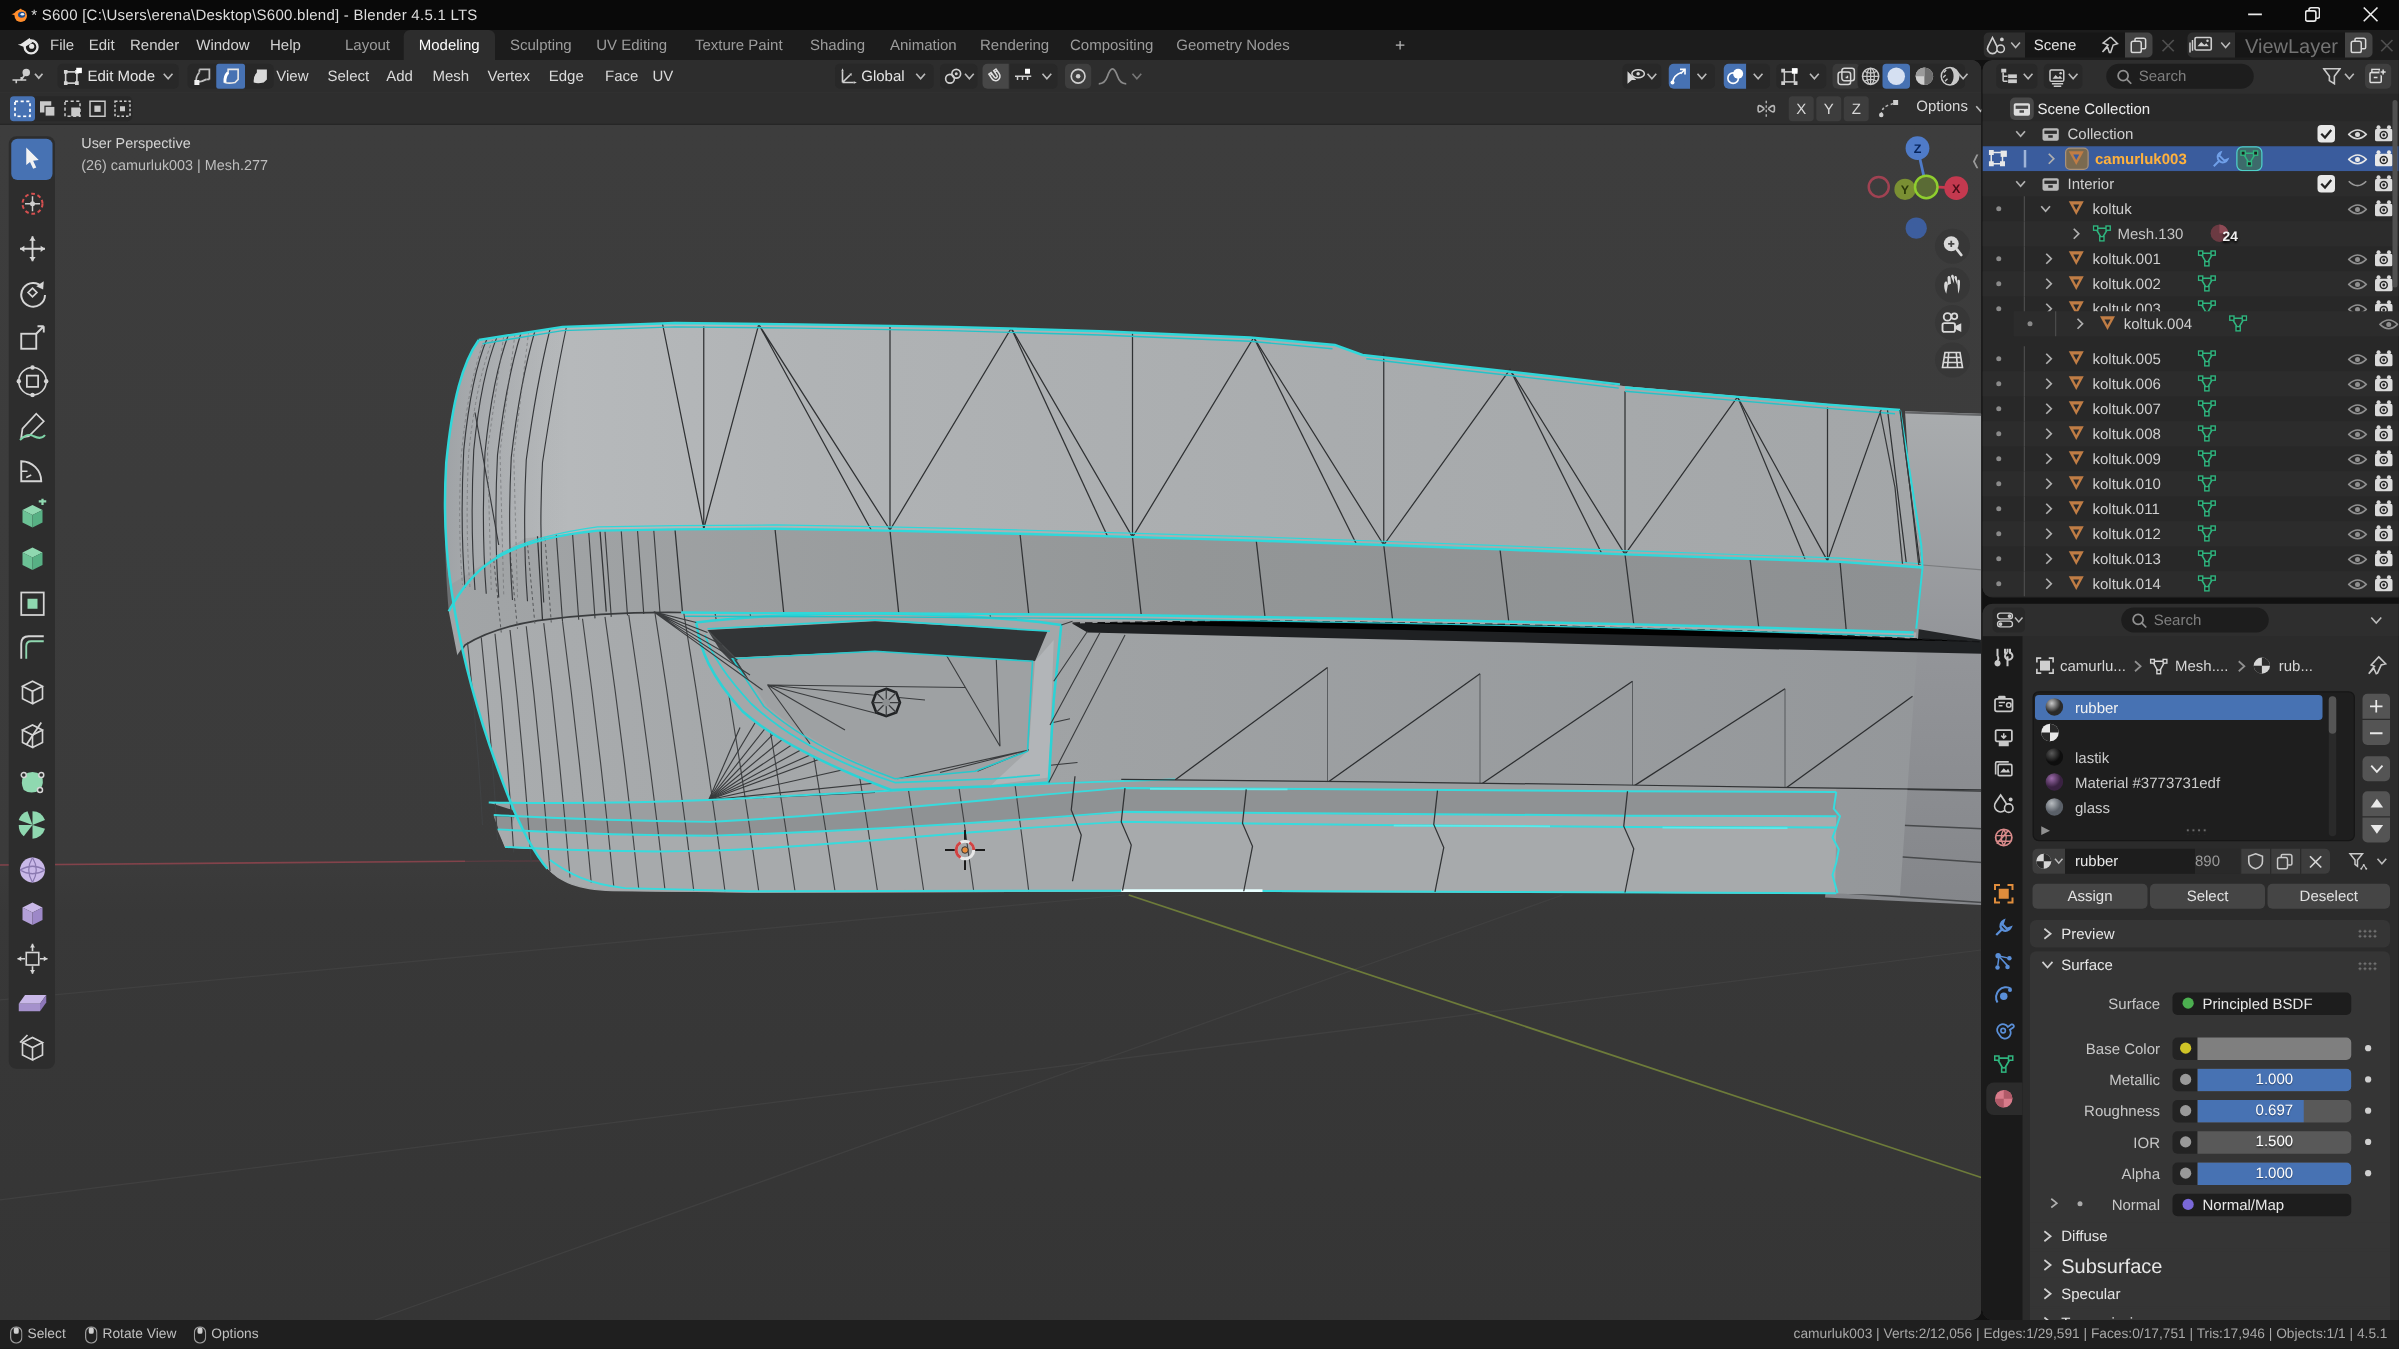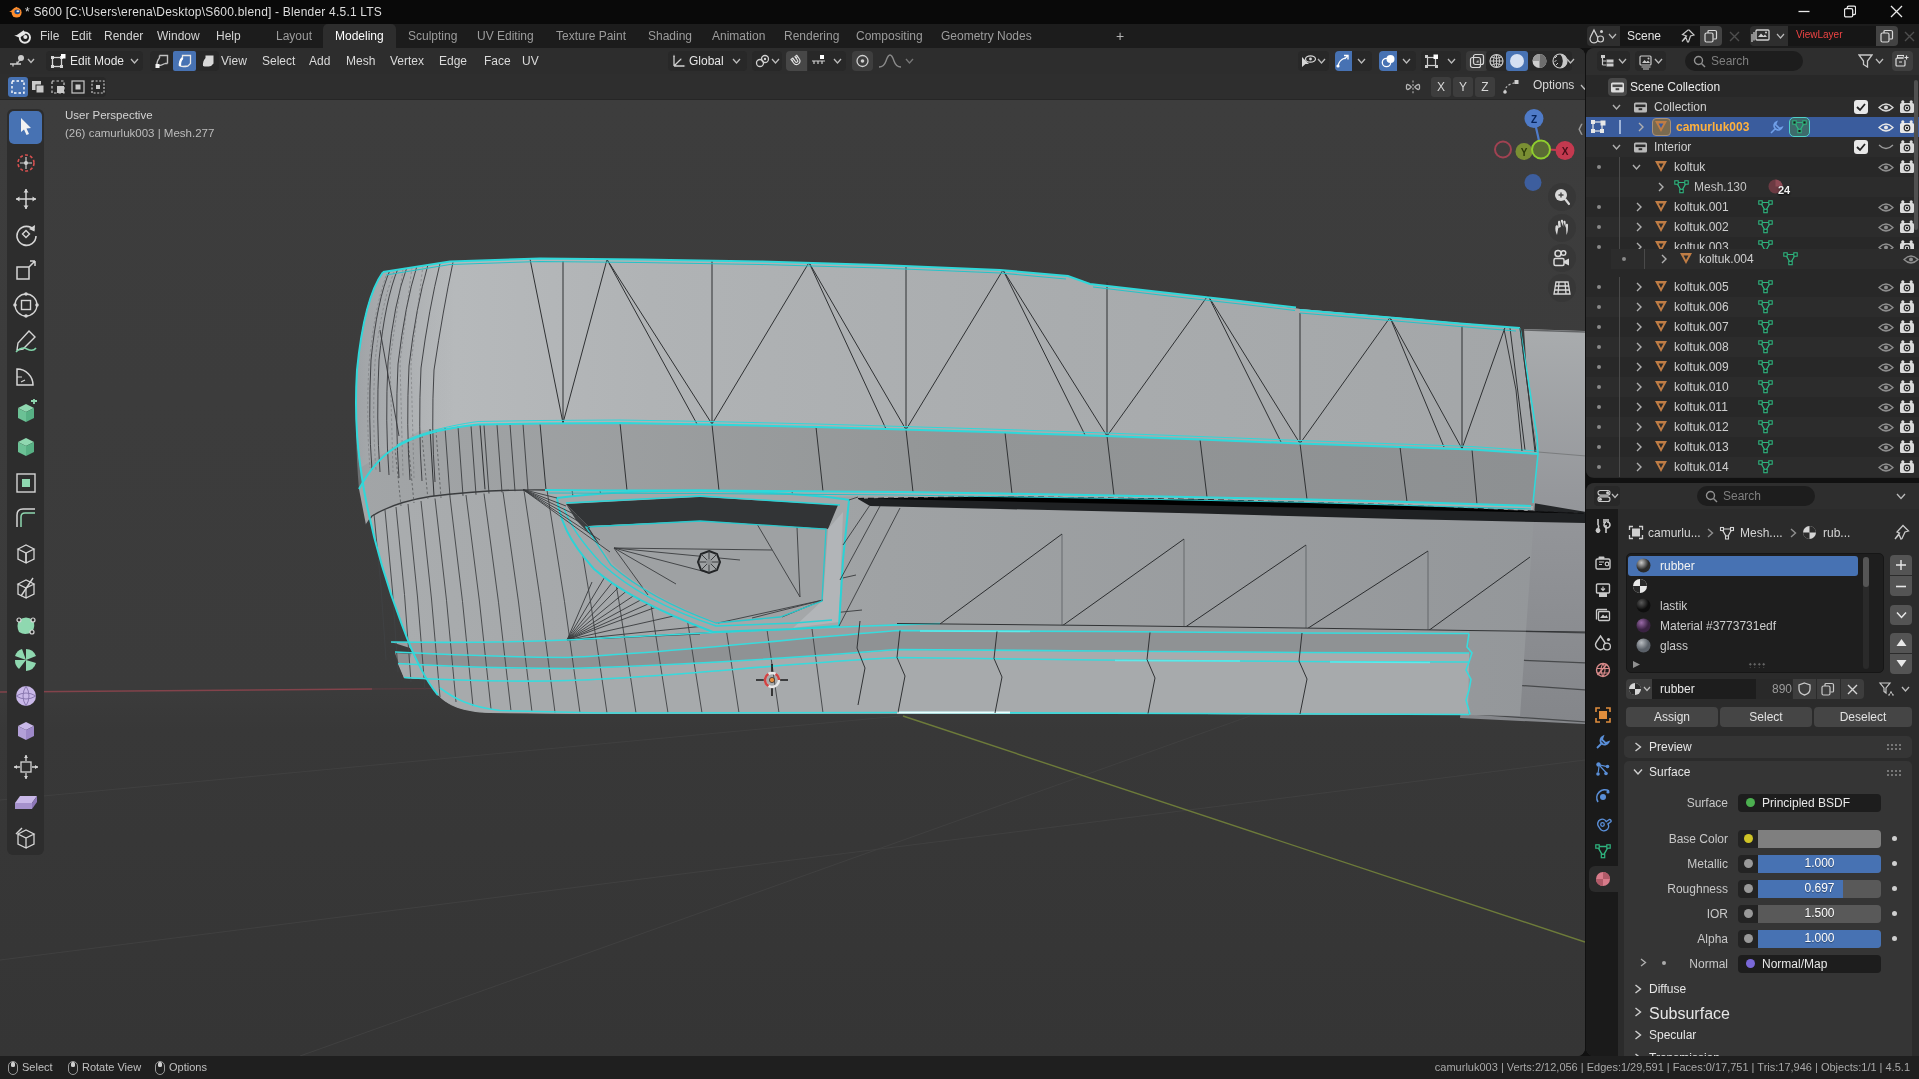--- a/index.html
+++ b/index.html
@@ -116,21 +116,21 @@
           <rect x="6" y="4" width="13" height="10" rx="1" fill="none" stroke="#cfcfcf" stroke-width="1.3"></rect>
           <path d="M4 6 V14.5 M2 8 V16" stroke="#cfcfcf" stroke-width="1.2"></path>
           <path d="M8 11 L11 7.5 L13.5 10 L15 8.5 L17 11 Z" fill="#cfcfcf"></path>
           <circle cx="16" cy="6.5" r="1" fill="#cfcfcf"></circle>
         </svg>
       <svg class="abs" style="left:26px;top:7px" width="9" height="7">
           <path d="M1 1 L4.5 5 L8 1" fill="none" stroke="#bbb" stroke-width="1.2"></path>
         </svg>
     </div>
     <div class="abs" style="left:1788px;top:2px;width:88px;height:20px;background:#161616;">
-      <div class="abs" style="left:8px;top:3px;font-size:10px;color:#ef4444;">ViewLayer</div>
+      <div class="abs" style="left:8px;top:3px;font-size:16px;color:#737373;">ViewLayer</div>
     </div>
     <div class="abs" style="left:1876px;top:2px;width:22px;height:20px;background:#434343;border-radius:0 4px 4px 0;">
       <svg class="abs" style="left:4px;top:3px" width="14" height="14" viewBox="0 0 14 14">
           <rect x="1" y="4" width="8" height="9" rx="1.5" fill="none" stroke="#d9d9d9" stroke-width="1.2"></rect>
           <path d="M4 4 V2.5 A1 1 0 0 1 5 1.5 H11 A1.5 1.5 0 0 1 12.5 3 V9 A1 1 0 0 1 11.5 10 H9.5" fill="none" stroke="#d9d9d9" stroke-width="1.2"></path>
         </svg>
     </div>
     <svg class="abs" style="left:1904px;top:7px" width="11" height="11">
         <path d="M1 1 L10 10 M10 1 L1 10" stroke="#4e4e4e" stroke-width="1.4"></path>
       </svg>
@@ -1557,21 +1557,21 @@
             <path d="M7 7 L7 1 A6 6 0 0 1 13 7 Z" fill="#2a2a2a"></path>
             <path d="M7 7 L1 7 A6 6 0 0 0 7 13 Z" fill="#2a2a2a"></path>
           </svg>
           <svg class="abs" style="left:17px;top:7px" width="8" height="7">
             <path d="M1 1 L4 4.5 L7 1" fill="none" stroke="#bbb" stroke-width="1.2"></path>
           </svg>
         </div>
       <div class="abs" style="left:34px;top:170px;width:104px;height:20px;background:#1d1d1d;">
           <div class="abs" style="left:8px;top:3px;font-size:12px;color:#e8e8e8;">rubber</div>
         </div>
-      <div class="abs" style="left:138px;top:170px;width:36px;height:20px;background:#292929;color:#9a9a9a;font-size:12px;text-align:right;line-height:20px;">890</div>
+      <div class="abs" style="left:138px;top:170px;width:36px;height:20px;background:#292929;color:#9a9a9a;font-size:12px;text-align:left;line-height:20px;">890</div>
       <div class="abs" style="left:175px;top:170px;width:23px;height:20px;background:#3d3d3d;">
           <svg class="abs" style="left:5px;top:3px" width="13" height="14" viewBox="0 0 13 14">
             <path d="M6.5 1 L12 3 V7 Q12 11.5 6.5 13 Q1 11.5 1 7 V3 Z" fill="none" stroke="#c9c9c9" stroke-width="1.3"></path>
           </svg>
         </div>
       <div class="abs" style="left:199px;top:170px;width:23px;height:20px;background:#3d3d3d;">
           <svg class="abs" style="left:4px;top:3px" width="14" height="14" viewBox="0 0 14 14">
             <rect x="1" y="4" width="8" height="9" rx="1.5" fill="none" stroke="#c9c9c9" stroke-width="1.2"></rect>
             <path d="M4 4 V2.5 A1 1 0 0 1 5 1.5 H11 A1.5 1.5 0 0 1 12.5 3 V9 A1 1 0 0 1 11.5 10 H9.5" fill="none" stroke="#c9c9c9" stroke-width="1.2"></path>
           </svg>

